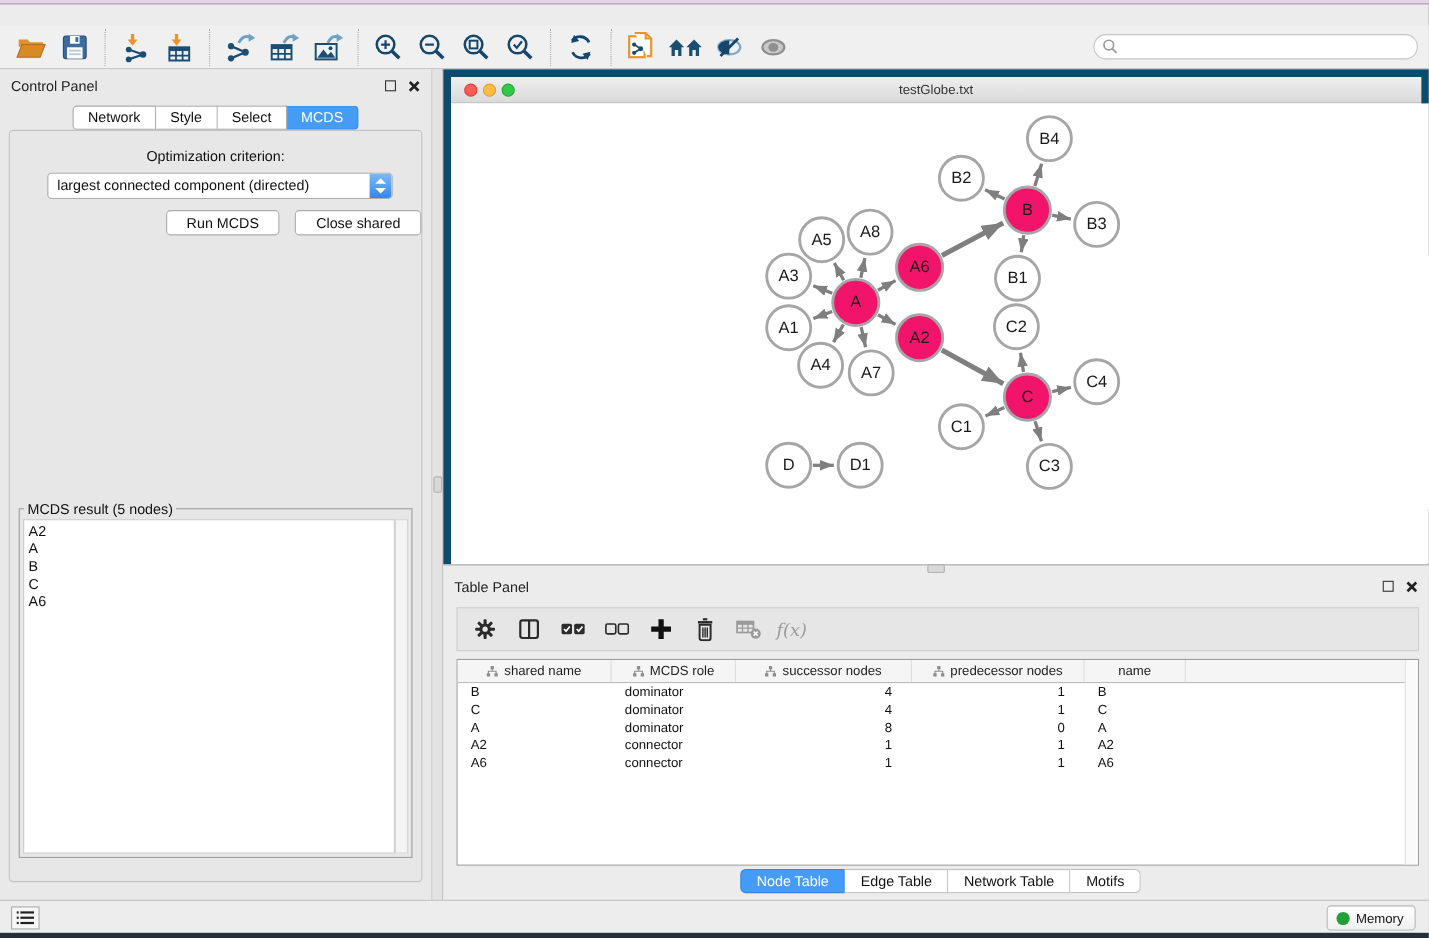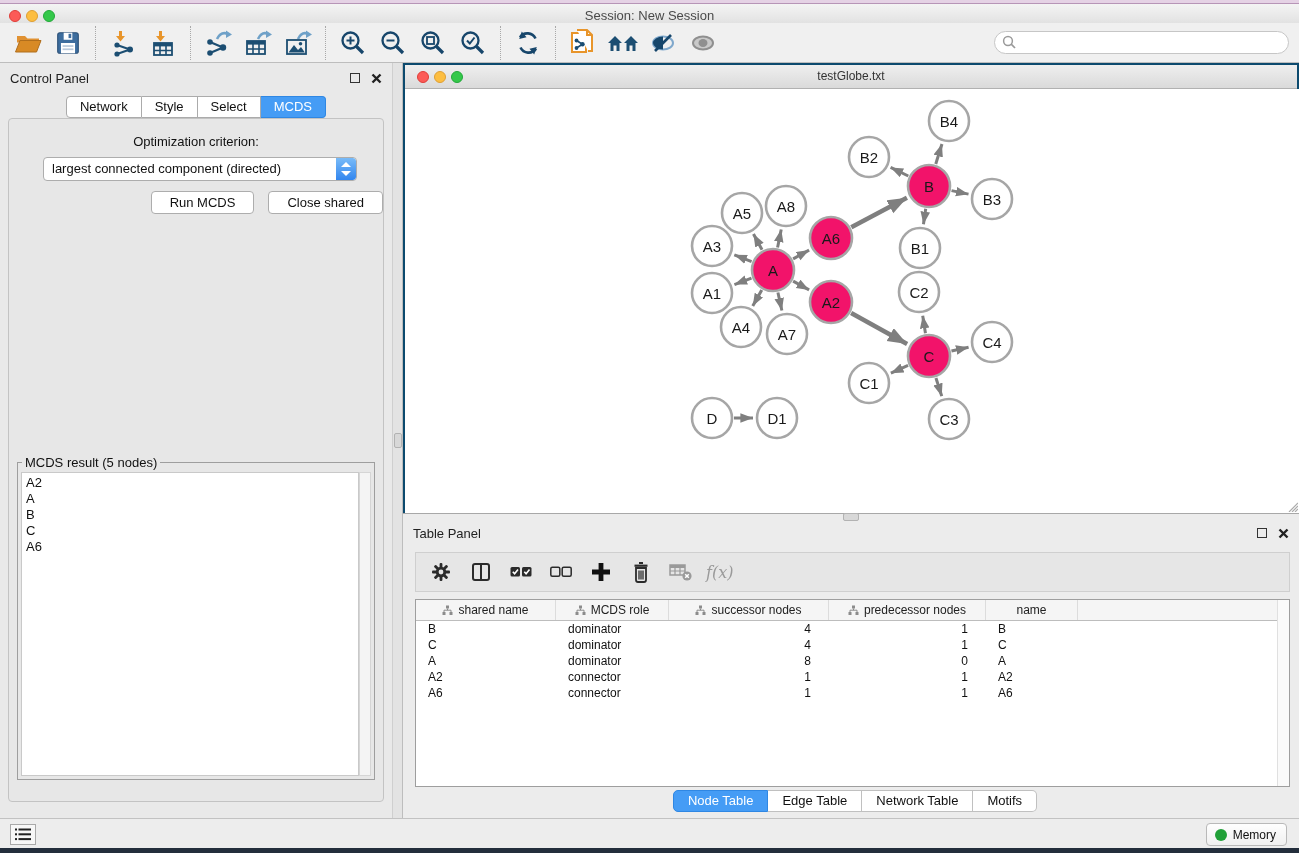--- a/index.html
+++ b/index.html
@@ -39,21 +39,21 @@
   .stepper .dn { bottom:4px; border-top:5px solid #fff; }
   .btn-row { position:absolute; left:0; top:72px; width:100%; display:flex; justify-content:flex-end; gap:14px; }
   .mac-btn { height:23px; padding:0 18px; background:#fff; border:1px solid #ADADAD; border-radius:4px; font-size:13px; color:#111; }
   .result-fieldset { position:absolute; left:8px; top:343px; width:358px; height:318px; border:1px solid #9E9E9E; }
   .result-legend { position:absolute; left:4px; top:-8px; background:#E7E7E7; padding:0 3px; font-size:13px; color:#111; }
   .result-list { position:absolute; left:3px; top:9px; right:15px; bottom:3px; background:#fff; border:1px solid #C9C9C9; font-size:13px; color:#111; padding:2px 0 0 4px; overflow:hidden; }
   .result-scroll { position:absolute; right:3px; top:9px; width:12px; bottom:3px; background:#F4F4F4; border:1px solid #D5D5D5; }
   .result-item { line-height:16px; }
 
   
-  .net-window { position:absolute; left:403px; top:63px; width:896px; height:450px; background:#fff; border:2px solid #0c4a6e; }
+  .net-window { position:absolute; left:403px; top:63px; width:896px; height:450px; background:#fff; border:7px solid #0c4a6e; }
   .net-titlebar { position:absolute; left:0; top:0; width:100%; height:24px; background:linear-gradient(#EFEFEF,#DADADA); border-bottom:1px solid #B1B1B1; }
   .net-title { position:absolute; width:100%; text-align:center; top:4px; font-size:12px; color:#333; }
   .net-canvas { position:absolute; left:0; top:24px; width:894px; height:424px; background:#fff; }
   .resize-grip { position:absolute; right:1px; bottom:1px; }
 
   
   .table-panel { position:absolute; left:403px; top:513px; width:896px; height:305px; background:#ECECEC; border-top:1px solid #A8A8A8; }
   .splitter-knob-h { position:absolute; left:440px; top:-1px; width:16px; height:8px; background:#D8D8D8; border:1px solid #B2B2B2; border-radius:2px; }
   .tp-toolbar { position:absolute; left:12px; top:38px; width:875px; height:40px; background:#E6E6E6; border:1px solid #CFCFCF; display:flex; align-items:center; padding-left:10px; gap:10px; }
   .tp-btn { width:30px; height:32px; display:flex; align-items:center; justify-content:center; flex:0 0 auto; }
@@ -76,26 +76,20 @@
   .memory-btn { position:absolute; right:12px; top:4px; height:23px; padding:0 10px 0 8px; background:linear-gradient(#FEFEFE,#F0F0F0); border:1px solid #B9B9B9; border-radius:4px; display:flex; align-items:center; gap:6px; font-size:12px; color:#111; }
   .memory-dot { width:12px; height:12px; border-radius:50%; background:#21A038; }
   .bottom-strip { position:absolute; left:0; top:848px; width:1299px; height:5px; background:#232E3C; }
 </style>
 </head>
 <body>
 
 <div class="screen">
 
   <div class="top-strip"></div>
-  <div class="titlebar">
-    <span class="tl-dot" style="left:9px; background:#FC5B57; border:1px solid #DF3E39;"></span>
-    <span class="tl-dot" style="left:26px; background:#FDBE41; border:1px solid #DE9F34;"></span>
-    <span class="tl-dot" style="left:43px; background:#34C84A; border:1px solid #23A83A;"></span>
-    <div class="win-title">Session: New Session</div>
-  </div>
 
   <div class="toolbar">
     <div class="tb-btn">
       <svg width="28" height="26" viewBox="0 0 28 26">
           <path d="M3 6 h8 l2.5 2.5 H25 v4 H3 Z" fill="#E09132"></path>
           <path d="M1.5 22 L6 10.5 h21 L22.5 22 Z" fill="#D88A25" stroke="#B06E1C" stroke-width="1"></path>
         </svg>
     </div>
     <div class="tb-btn">
       <svg width="26" height="26" viewBox="0 0 24 24">

